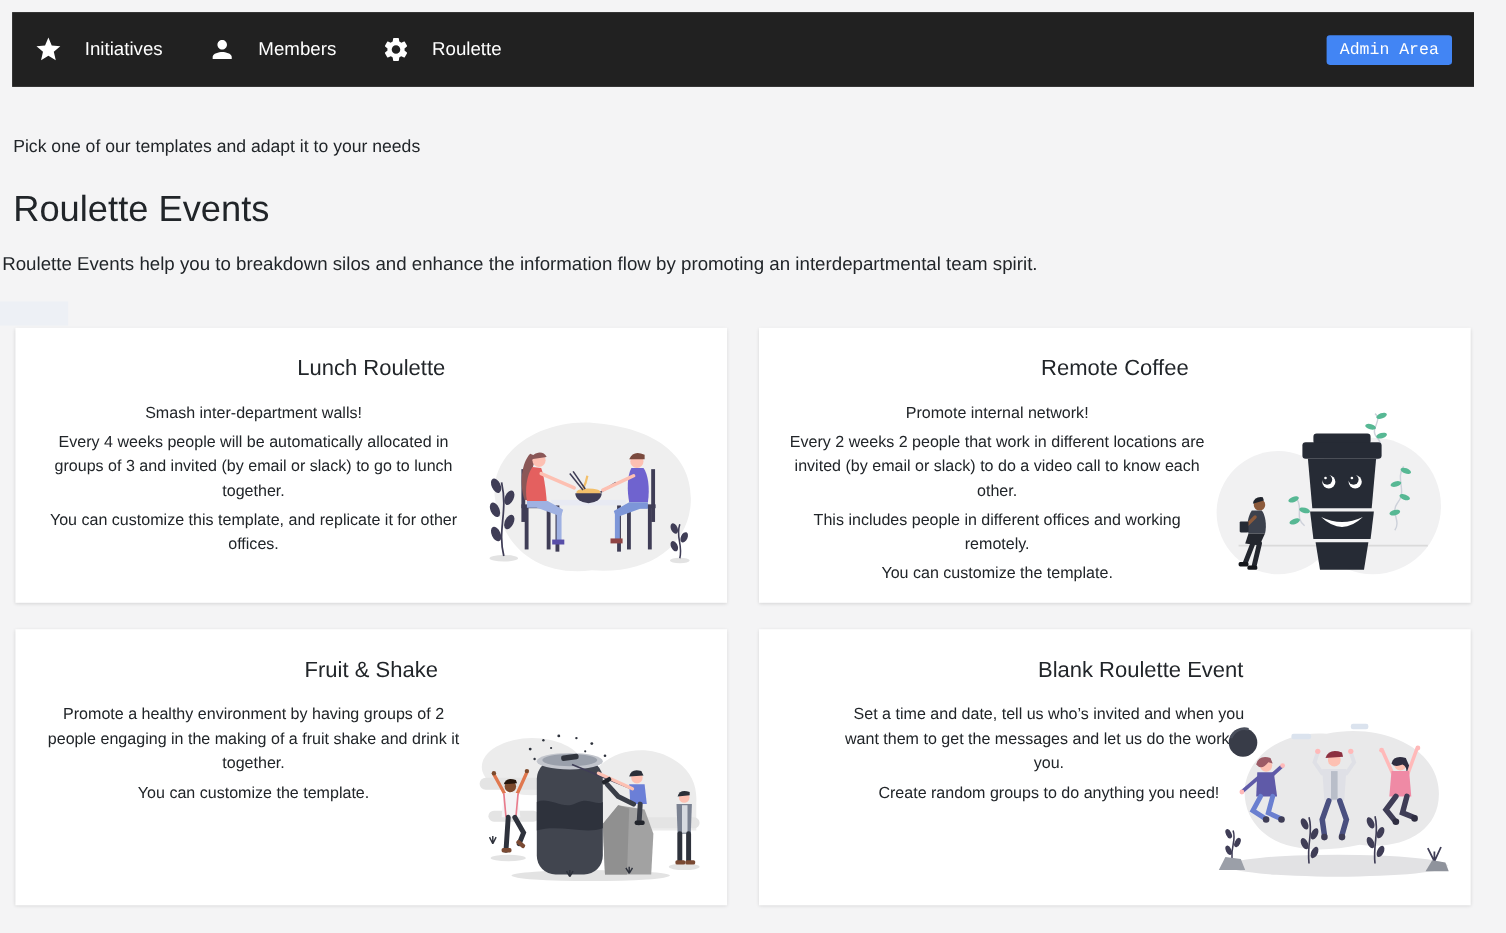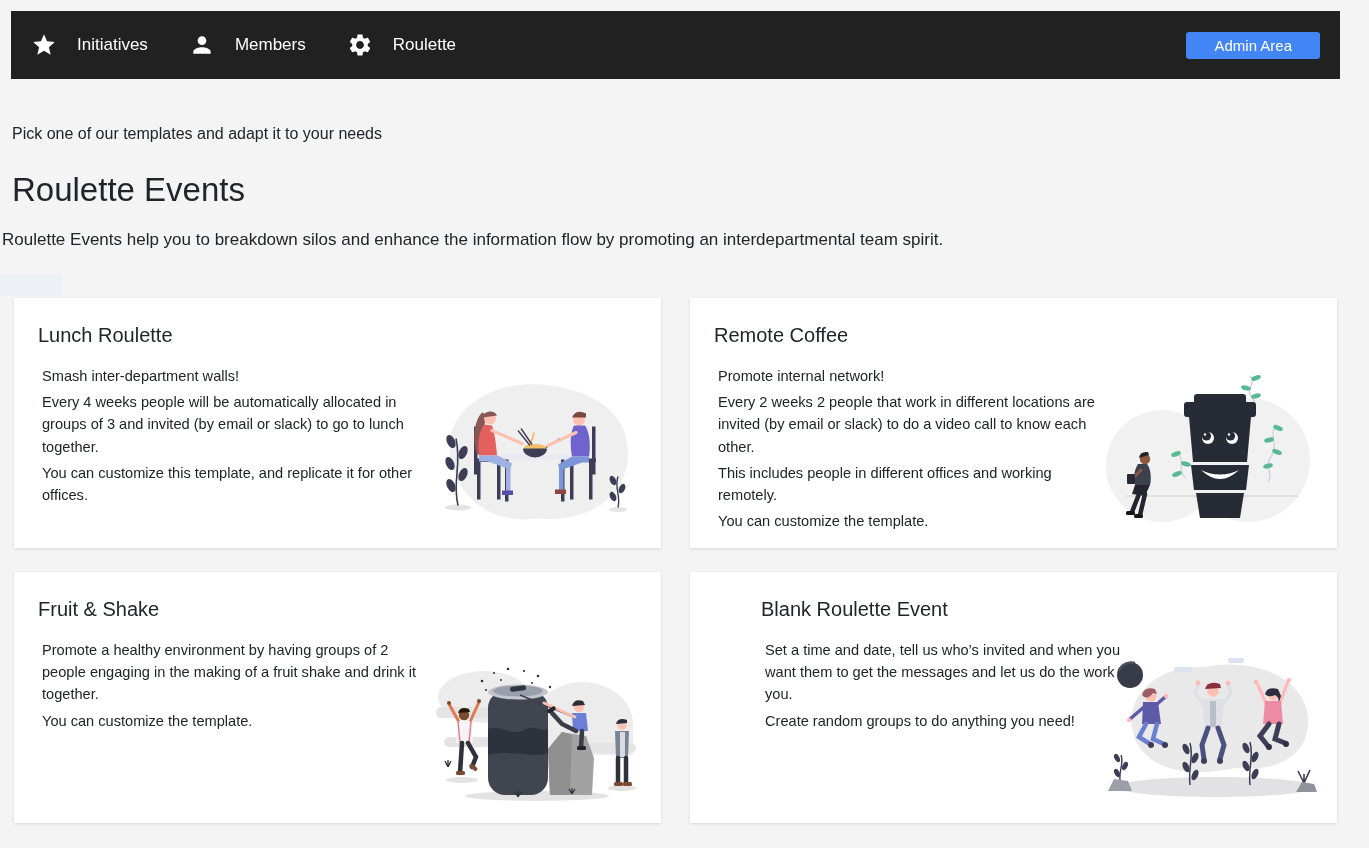--- a/index.html
+++ b/index.html
@@ -13,38 +13,38 @@
   .navbar{
     position:absolute;left:11px;top:11px;width:1329px;height:68px;
     background:#212121;display:flex;align-items:center;
     padding:0 20px;box-sizing:border-box;
   }
   .nav-item{display:flex;align-items:center;gap:20px;margin-right:41px;cursor:pointer;}
   .nav-item .nav-icon{display:flex;align-items:center;}
   .nav-label{color:#ffffff;font-size:17px;}
   .admin-btn{
     margin-left:auto;background:#4285f4;color:#ffffff;border:none;
-    font-family:Liberation Sans, sans-serif;font-size:15px;
-    padding:5px 28px;border-radius:3px;cursor:pointer;
+    font-family:Liberation Mono, monospace;font-size:15px;
+    padding:5px 12px;border-radius:3px;cursor:pointer;
   }
   
   .intro{position:absolute;left:12px;top:125px;font-size:16px;}
   .page-title{position:absolute;left:12px;top:171px;margin:0;font-size:33px;font-weight:400;}
   .subtitle{position:absolute;left:2px;top:230px;font-size:17px;}
   .corner-block{position:absolute;left:0;top:274px;width:62px;height:22px;background:#edf0f5;}
   
   .card{
     position:absolute;width:647px;height:250px;background:#ffffff;
     box-shadow:0 1px 3px rgba(0,0,0,0.12);box-sizing:border-box;cursor:pointer;
   }
   .card-0{left:14px;top:298px;}
   .card-1{left:690px;top:298px;}
   .card-2{left:14px;top:572px;height:251px;}
   .card-3{left:690px;top:572px;height:251px;padding-left:47px;}
-  .card-inner{padding:26px 24px;}
+  .card-inner{padding:26px 24px;text-align:center;}
   .card-title{font-size:20px;font-weight:400;margin:0 0 18px 0;}
   .card-text{width:385px;font-size:14.6px;line-height:22.2px;}
   .card-text p{margin:4px;}
   .illus{position:absolute;right:14px;top:68px;width:225px;height:170px;}
   .illus svg{width:100%;height:100%;display:block;}
 </style>
 </head>
 <body>
 
 <nav class="navbar">

